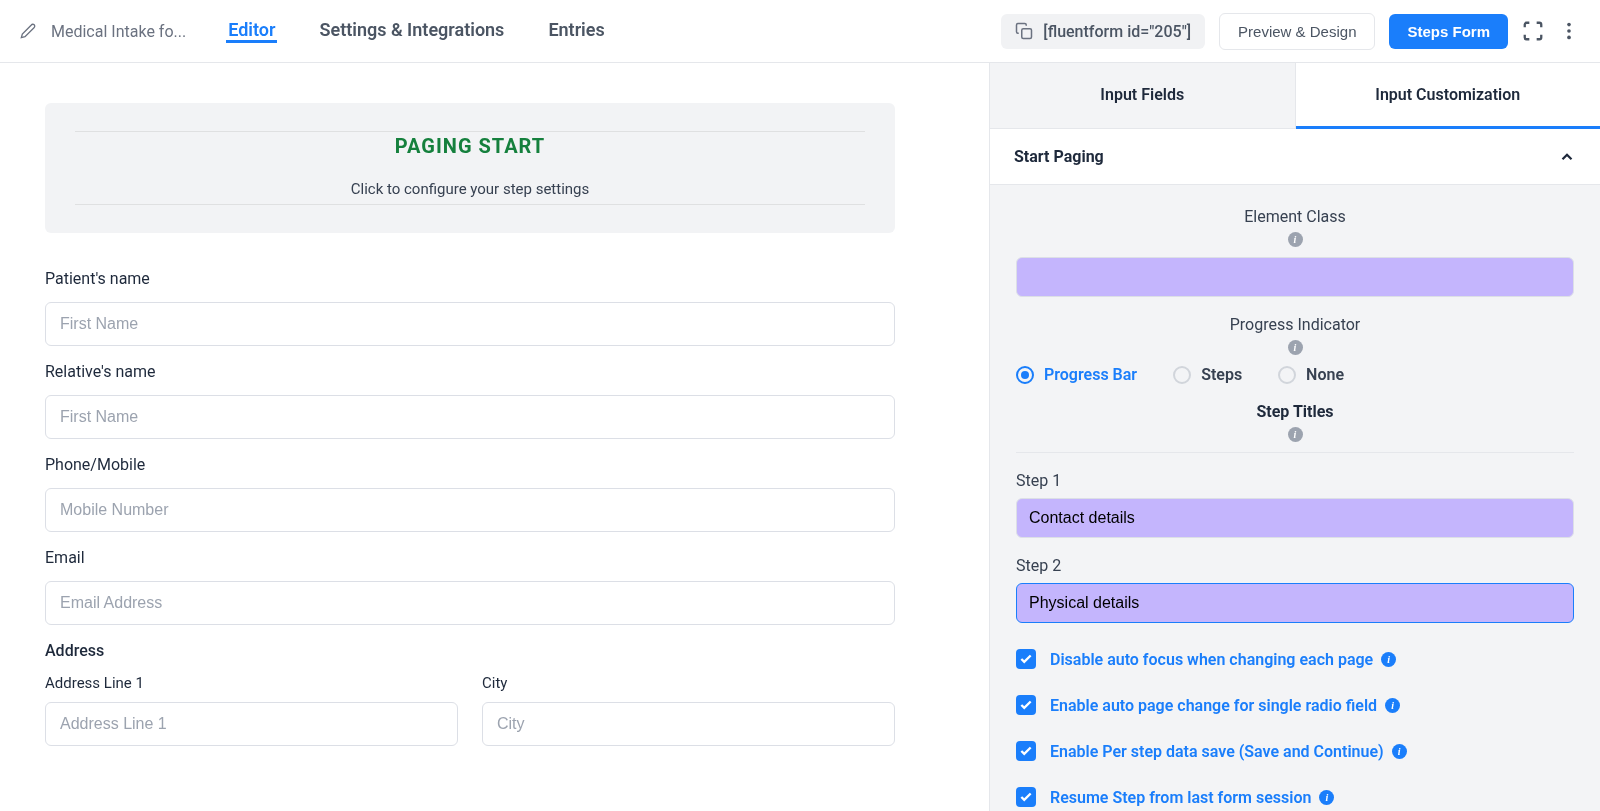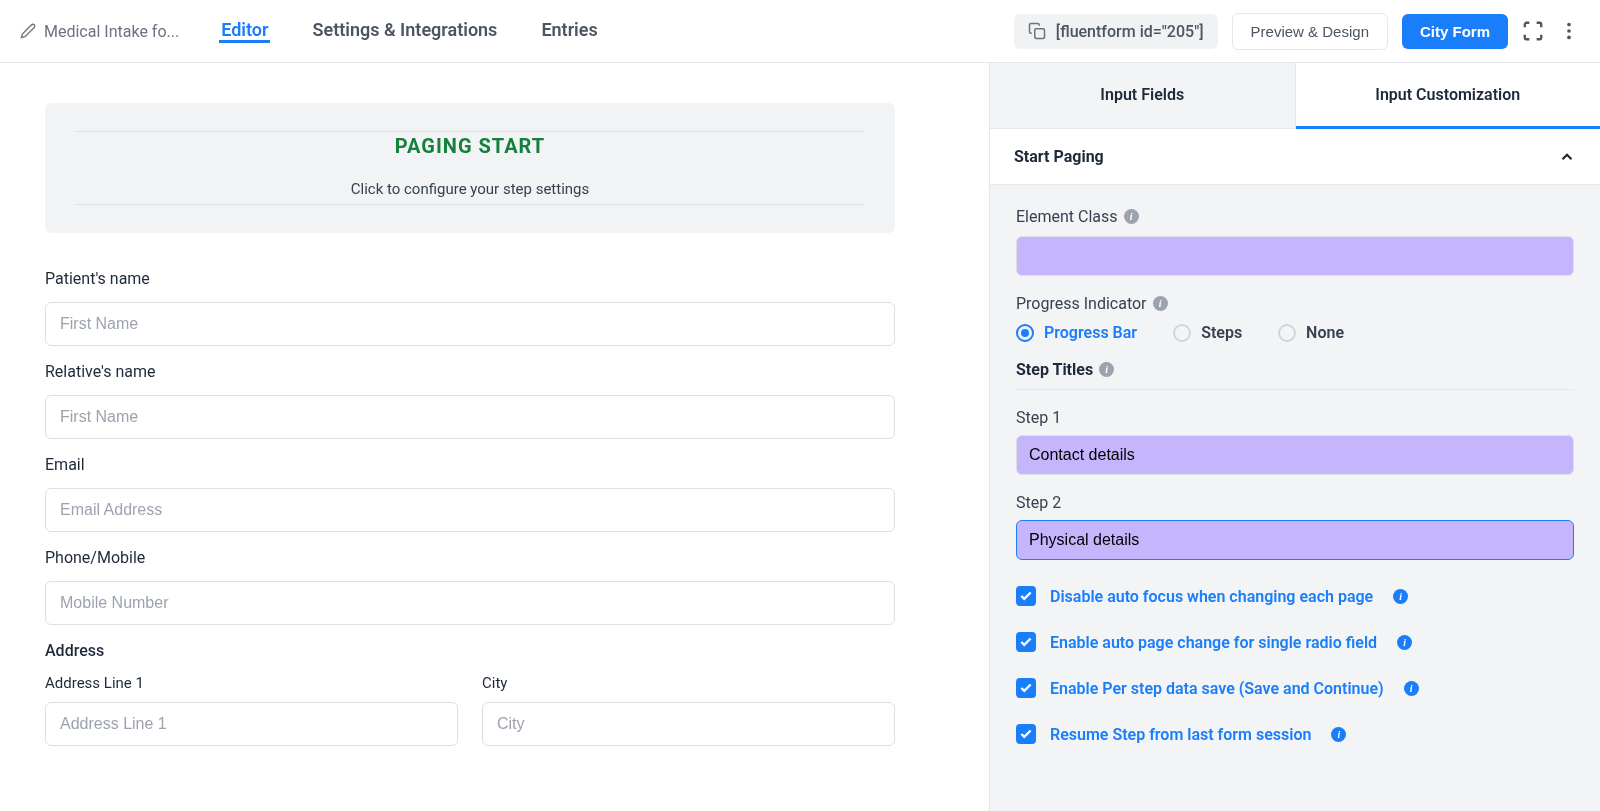--- a/index.html
+++ b/index.html
@@ -22,21 +22,21 @@
       border-bottom: 1px solid #e5e7eb;
     }
     .topbar-left {
       display: flex;
       align-items: center;
       gap: 40px;
     }
     .form-title {
       display: flex;
       align-items: center;
-      gap: 8px;
+      gap: 15px;
       color: #6b7280;
       font-size: 16px;
       max-width: 180px;
       white-space: nowrap;
       overflow: hidden;
       text-overflow: ellipsis;
     }
     .form-title svg {
       flex-shrink: 0;
     }
@@ -214,20 +214,21 @@
     .setting-group {
       margin-bottom: 18px;
     }
     .setting-label {
       display: flex;
       align-items: center;
       gap: 6px;
       font-size: 16px;
       color: #374151;
       margin-bottom: 10px;
+      flex-direction: column;
     }
     .setting-label.bold {
       font-weight: 700;
       color: #1e293b;
     }
     .info-icon {
       width: 15px;
       height: 15px;
       border-radius: 50%;
       background: #9ca3af;
@@ -329,21 +330,21 @@
     .checkbox-box svg {
       width: 14px;
       height: 14px;
     }
     .checkbox-label {
       color: #1a7efb;
       font-size: 16px;
       font-weight: 600;
       display: flex;
       align-items: center;
-      gap: 20px;
+      gap: 8px;
     }
   </style>
 </head>
 <body>
 
 <div class="topbar">
   <div class="topbar-left">
     <div class="form-title">
       <svg width="16" height="16" viewBox="0 0 24 24" fill="none" stroke="#6b7280" stroke-width="2">
           <path d="M17 3a2.85 2.85 0 1 1 4 4L7.5 20.5 2 22l1.5-5.5L17 3z"></path>
@@ -358,21 +359,21 @@
   </div>
   <div class="topbar-right">
     <div class="shortcode">
       <svg width="18" height="18" viewBox="0 0 24 24" fill="none" stroke="#6b7280" stroke-width="2">
           <rect x="9" y="9" width="13" height="13" rx="2"></rect>
           <path d="M5 15H4a2 2 0 0 1-2-2V4a2 2 0 0 1 2-2h9a2 2 0 0 1 2 2v1"></path>
         </svg>
       <span>[fluentform id="205"]</span>
     </div>
     <button class="btn btn-outline">Preview &amp; Design</button>
-    <button class="btn btn-primary">City Form</button>
+    <button class="btn btn-primary">Steps Form</button>
     <div class="icon-btn">
       <svg width="22" height="22" viewBox="0 0 24 24" fill="none" stroke="#4b5563" stroke-width="2.5">
           <path d="M8 3H5a2 2 0 0 0-2 2v3m18 0V5a2 2 0 0 0-2-2h-3m0 18h3a2 2 0 0 0 2-2v-3M3 16v3a2 2 0 0 0 2 2h3"></path>
         </svg>
     </div>
     <div class="icon-btn">
       <svg width="22" height="22" viewBox="0 0 24 24" fill="#4b5563">
           <circle cx="12" cy="5" r="2"></circle>
           <circle cx="12" cy="12" r="2"></circle>
           <circle cx="12" cy="19" r="2"></circle>
@@ -395,27 +396,27 @@
         <label>Patient's name</label>
         <input type="text" placeholder="First Name" style="">
       </div>
 
       <div class="form-field">
         <label>Relative's name</label>
         <input type="text" placeholder="First Name" style="">
       </div>
 
       <div class="form-field">
+        <label>Phone/Mobile</label>
+        <input type="text" placeholder="Mobile Number" style="">
+      </div>
+
+      <div class="form-field">
         <label>Email</label>
         <input type="text" placeholder="Email Address" style="">
-      </div>
-
-      <div class="form-field">
-        <label>Phone/Mobile</label>
-        <input type="text" placeholder="Mobile Number" style="">
       </div>
 
       <div class="form-field">
         <label style="font-weight:500">Address</label>
         <div class="form-row">
           <div class="form-col">
             <label style="font-size:15px;margin-bottom:10px">Address Line 1</label>
             <input type="text" placeholder="Address Line 1" style="">
           </div>
           <div class="form-col">

